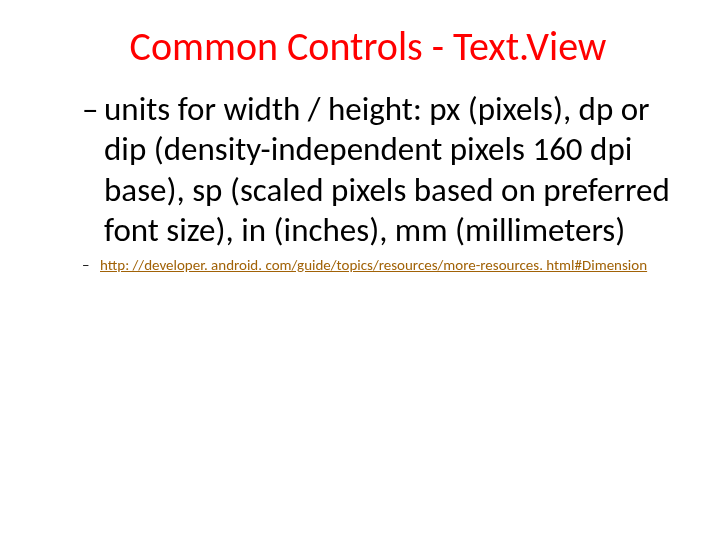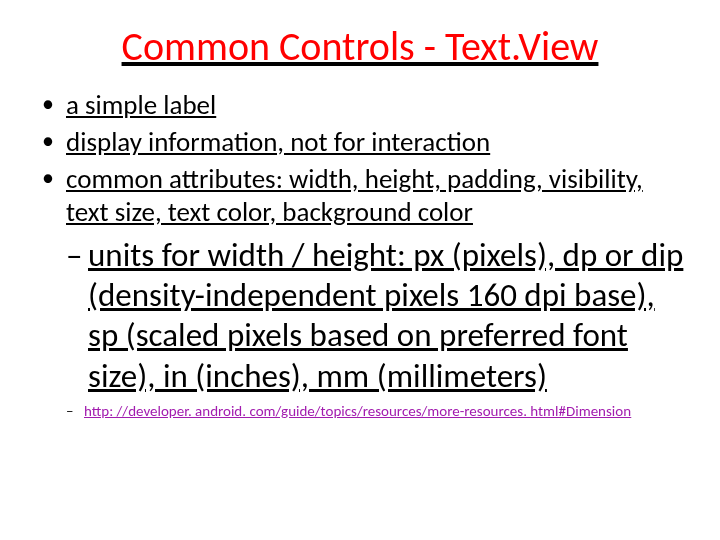--- a/index.html
+++ b/index.html
@@ -9,22 +9,21 @@
     height: 540px;
     background: #ffffff;
     font-family: Calibri, "Segoe UI", Arial, sans-serif;
     color: #000000;
     overflow: hidden;
   }
   .slide {
     box-sizing: border-box;
     width: 720px;
     height: 380px;
-    padding: 18px 32px 18px 32px;
-    text-decoration: underline;
+    padding: 18px 32px 18px 48px;
   }
   .title {
     text-align: center;
     font-size: 40px;
     color: #ff0000;
     margin: 4px 0 18px 0;
     font-weight: 400;
   }
   ul.level1 {
     list-style: none;
@@ -74,35 +73,30 @@
     position: relative;
     padding-left: 18px;
   }
   ul.level3 > li::before {
     content: "–";
     position: absolute;
     left: 0;
     top: 0;
   }
   .link {
-    color: #a21caf;
+    color: #a16207;
     text-decoration: underline;
   }
 </style>
 </head>
 <body>
 
 <div class="slide">
   <h1 class="title">Common Controls - Text.View</h1>
 
-  <ul class="level1">
-    <li>a simple label</li>
-    <li>display information, not for interaction</li>
-    <li>common attributes: width, height, padding, visibility, text size, text color, background color</li>
-  </ul>
 
   <ul class="level2">
     <li>units for width / height: px (pixels), dp or dip (density-independent pixels 160 dpi base), sp (scaled pixels based on preferred font size), in (inches), mm (millimeters)</li>
   </ul>
 
   <ul class="level3">
     <li>
       <span class="link">http: //developer. android. com/guide/topics/resources/more-resources. html#Dimension</span>
     </li>
   </ul>

